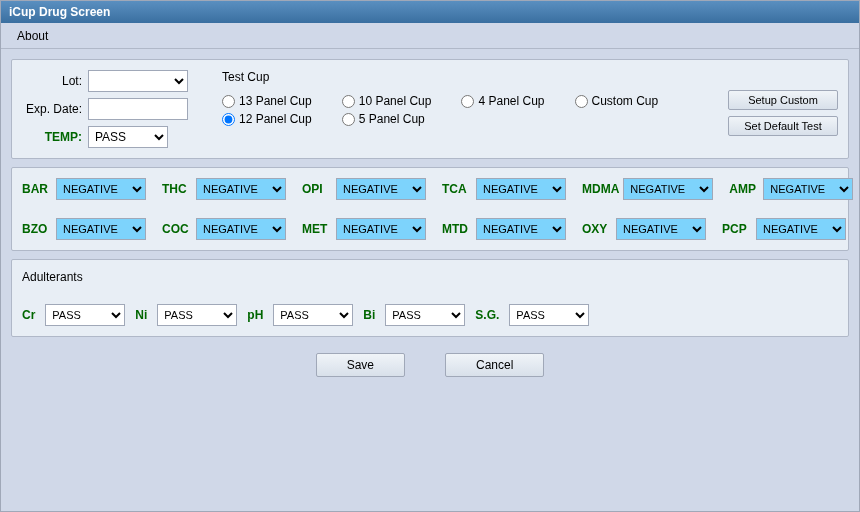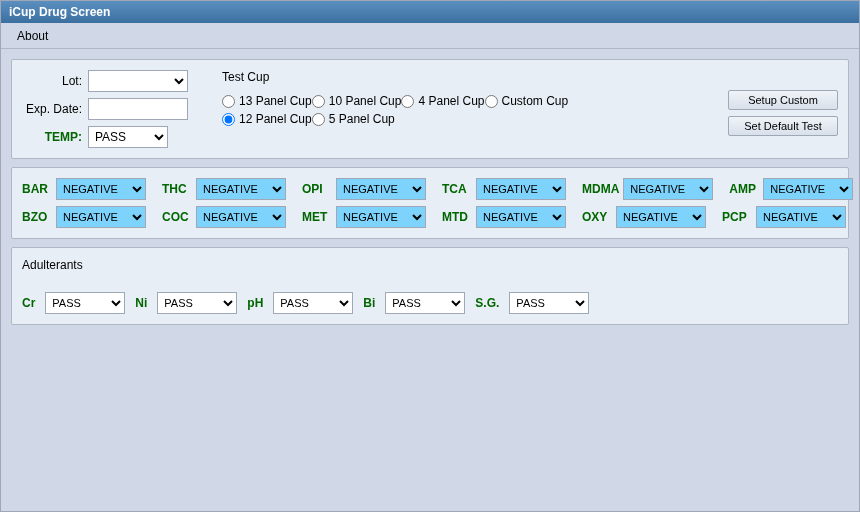--- a/index.html
+++ b/index.html
@@ -111,20 +111,21 @@
       margin-bottom: 4px;
     }
     .test-cup-options {
       display: flex;
       flex-direction: column;
       gap: 4px;
     }
     .radio-row {
       display: flex;
       align-items: flex-start;
+      gap: 30px;
     }
     .radio-item {
       display: flex;
       align-items: center;
       gap: 4px;
       font-size: 12px;
     }
     .radio-item input[type="radio"] {
       margin: 0;
     }
@@ -147,21 +148,21 @@
     }
     .drug-section {
       background: #e8eef5;
       border: 1px solid #b0b8c8;
       border-radius: 2px;
       padding: 10px;
     }
     .drug-grid {
       display: flex;
       flex-direction: column;
-      gap: 6px;
+      gap: 18px;
     }
     .drug-row {
       display: flex;
       align-items: center;
       gap: 8px;
     }
     .drug-label {
       font-weight: bold;
       color: #006600;
       font-size: 12px;
@@ -428,14 +429,18 @@
           <option>PASS</option><option>FAIL</option>
         </select>
         <span class="adult-label">S.G.</span>
         <select class="adult-select">
           <option>PASS</option><option>FAIL</option>
         </select>
       </div>
     </div>
 
 
+    <div class="bottom-buttons">
+      <button class="bottom-btn">Save</button>
+      <button class="bottom-btn">Cancel</button>
+    </div>
   </div>
 </div>
 
 </body></html>

